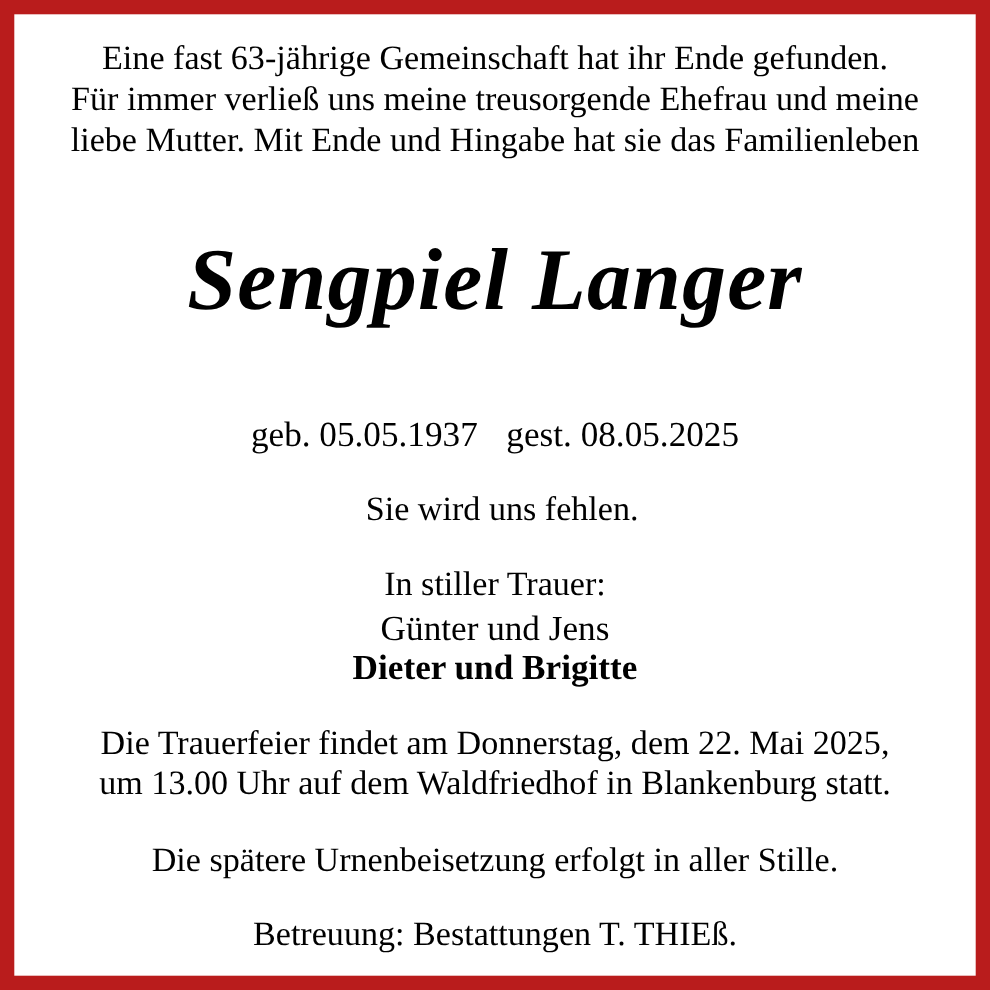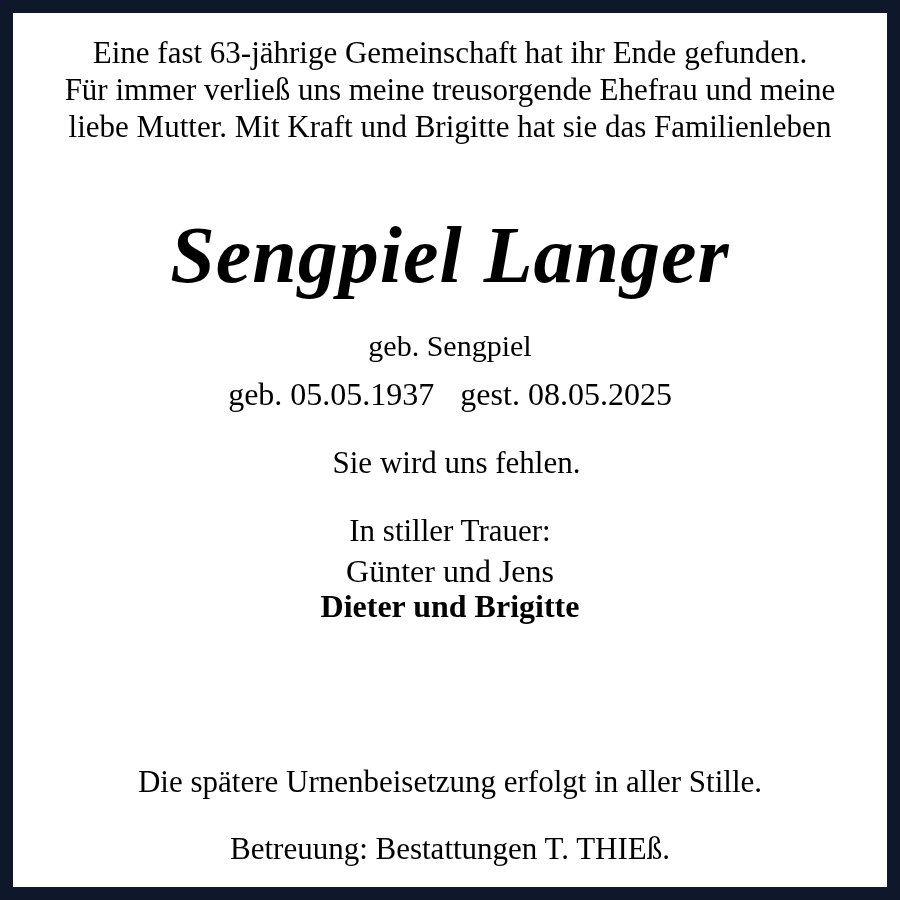--- a/index.html
+++ b/index.html
@@ -4,21 +4,21 @@
 <style>
   html, body {
     margin: 0;
     padding: 0;
     background: #000000;
   }
   .frame {
     position: relative;
     width: 900px;
     height: 900px;
-    background: #0f172a;
+    background: #b91c1c;
     font-family: "Liberation Serif", serif;
   }
   .paper {
     position: absolute;
     left: 13px;
     top: 13px;
     width: 874px;
     height: 874px;
     background: #ffffff;
     color: #000000;
@@ -102,37 +102,40 @@
 </style>
 </head>
 <body>
 
 <div class="frame">
   <div class="paper">
 
     <div class="block intro">
       <div>Eine fast 63-jährige Gemeinschaft hat ihr Ende gefunden.</div>
       <div>Für immer verließ uns meine treusorgende Ehefrau und meine</div>
-      <div>liebe Mutter. Mit Kraft und Brigitte hat sie das Familienleben</div>
+      <div>liebe Mutter. Mit Ende und Hingabe hat sie das Familienleben</div>
     </div>
 
     <h1 class="block deceased-name">Sengpiel Langer</h1>
 
-    <div class="block birth-name">geb. Sengpiel</div>
 
     <div class="block dates">
       <span>geb. 05.05.1937</span><span class="gap"></span><span>gest. 08.05.2025</span>
     </div>
 
     <div class="block farewell">Sie wird uns fehlen.</div>
 
     <div class="block mourning-heading">In stiller Trauer:</div>
 
     <div class="block mourner-1">Günter und Jens</div>
     <div class="block mourner-2">Dieter und Brigitte</div>
 
+    <div class="block funeral">
+      <div>Die Trauerfeier findet am Donnerstag, dem 22. Mai 2025,</div>
+      <div>um 13.00 Uhr auf dem Waldfriedhof in Blankenburg statt.</div>
+    </div>
 
     <div class="block urn-note">Die spätere Urnenbeisetzung erfolgt in aller Stille.</div>
 
     <div class="block care-note">Betreuung: Bestattungen T. THIEß.</div>
 
   </div>
 </div>
 
 </body></html>

